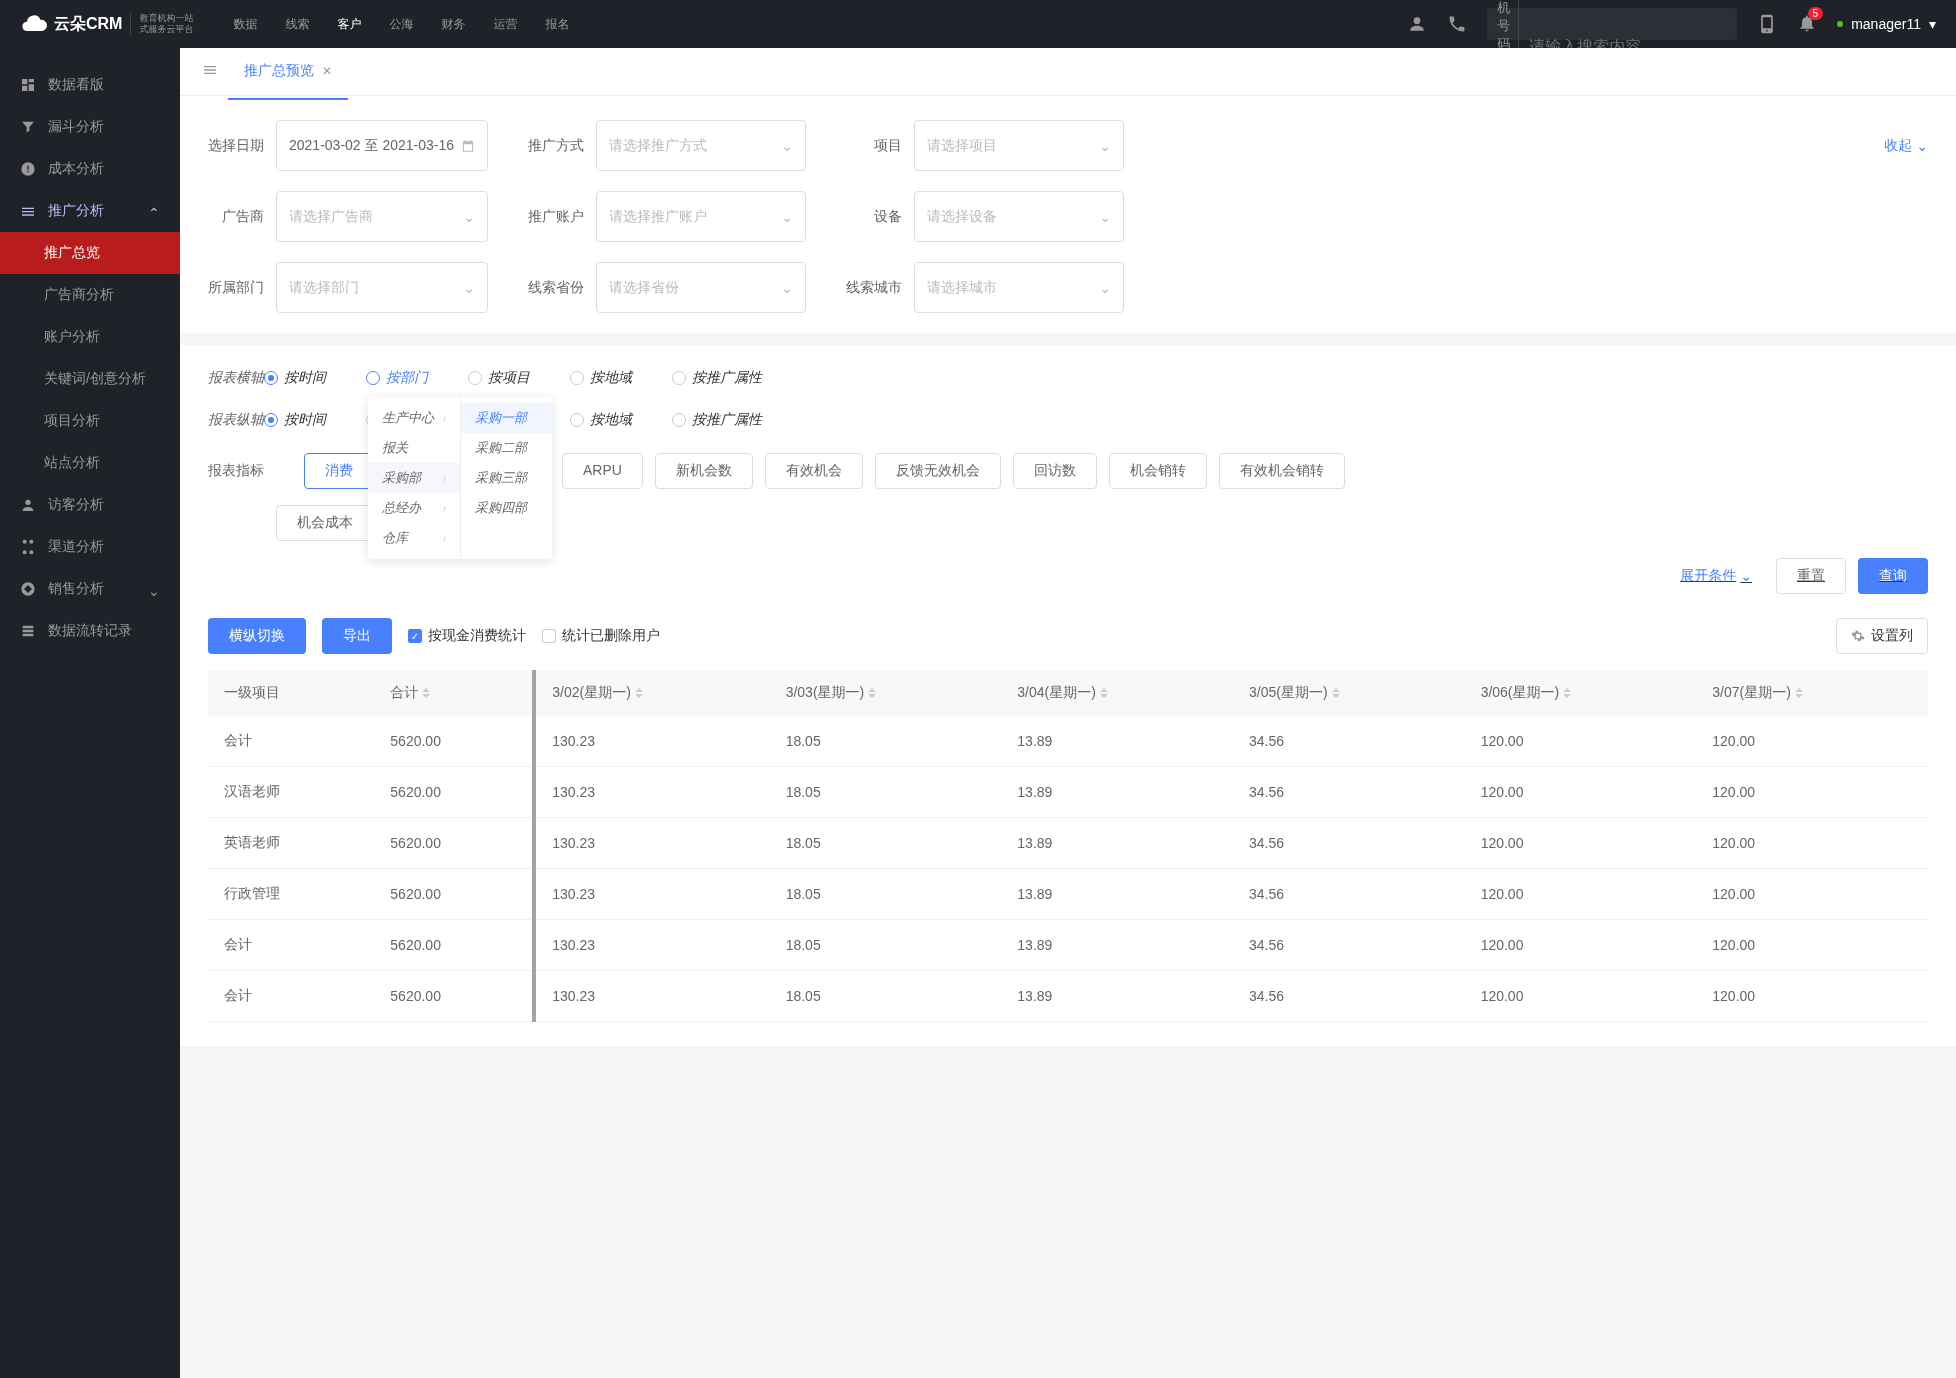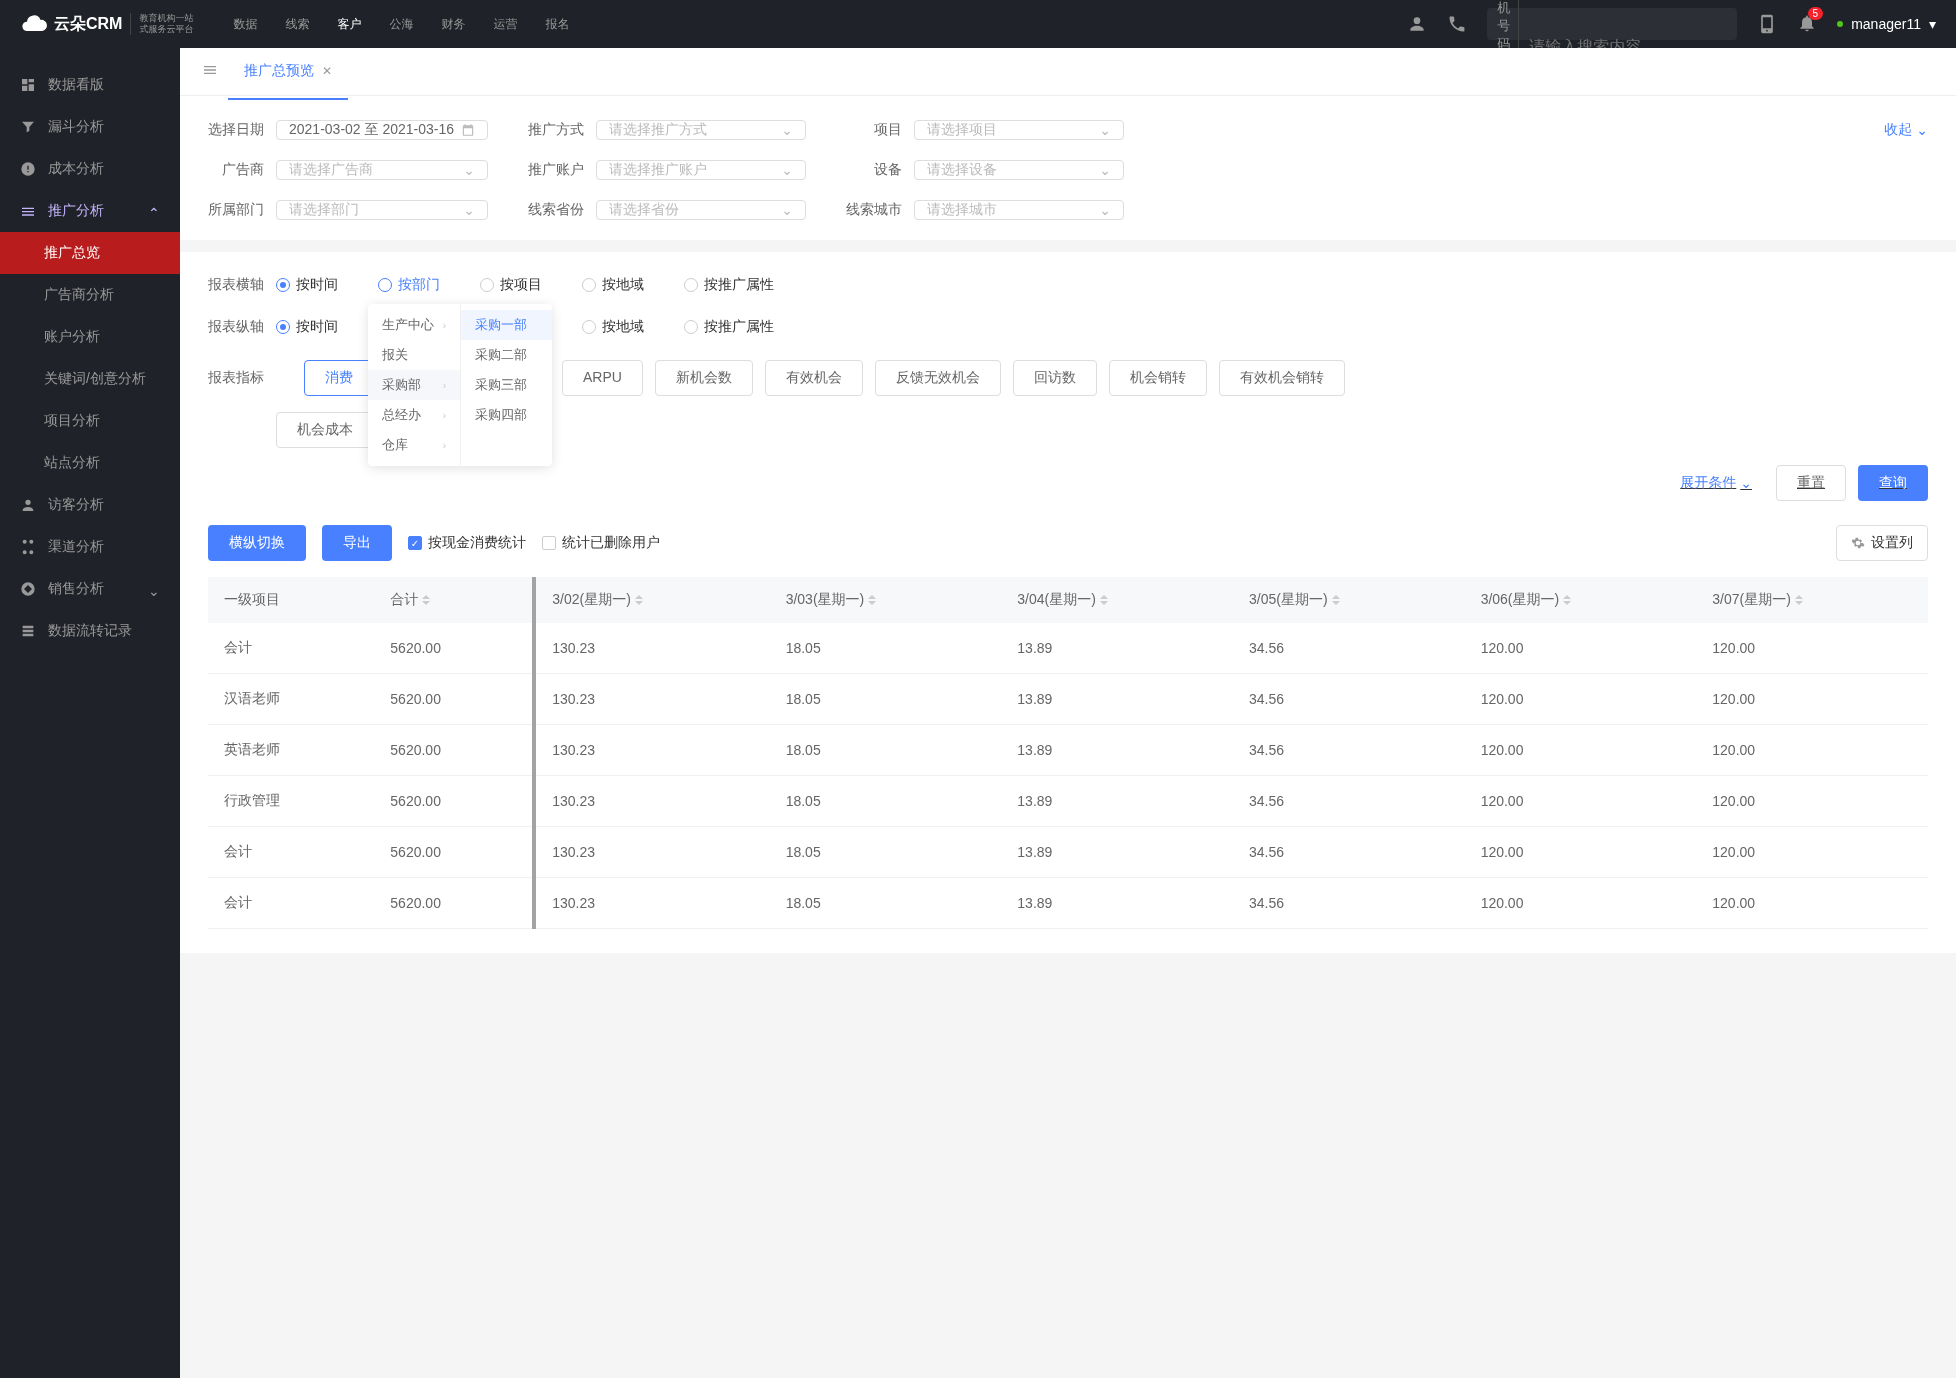--- a/index.html
+++ b/index.html
@@ -42,28 +42,28 @@
     .collapse-btn { padding: 0 10px; cursor: pointer; }
     .tab { display: flex; align-items: center; padding: 0 16px; height: 56px; border-bottom: 2px solid #4880ff; color: #4880ff; gap: 8px; }
     .tab-close { color: #999; cursor: pointer; font-size: 12px; }
     
     .panel { background: #fff; margin: 0; padding: 24px 28px; }
     
     
     .filter-row { display: flex; align-items: center; margin-bottom: 20px; gap: 40px; }
     .filter-item { display: flex; align-items: center; gap: 12px; }
     .filter-label { color: #666; font-size: 14px; min-width: 56px; text-align: right; }
-    .select-box { width: 210px; height: 20px; border: 1px solid #ddd; border-radius: 4px; display: flex; align-items: center; padding: 0 12px; color: #bbb; justify-content: space-between; cursor: pointer; }
+    .select-box { width: 210px; height: 51px; border: 1px solid #ddd; border-radius: 4px; display: flex; align-items: center; padding: 0 12px; color: #bbb; justify-content: space-between; cursor: pointer; }
     .date-box { width: 212px; }
     .collapse-link { color: #4880ff; cursor: pointer; margin-left: auto; display: flex; align-items: center; gap: 4px; }
     
     .divider { height: 12px; background: #f5f5f5; margin: 0 -28px 24px; }
     
     
-    .radio-row { display: flex; align-items: flex-end; margin-bottom: 24px; gap: 12px; position: relative; }
+    .radio-row { display: flex; align-items: flex-end; margin-bottom: 24px; gap: 0; position: relative; font-style: italic; }
     .radio-options { display: flex; gap: 40px; }
     .radio-option { display: flex; align-items: center; gap: 6px; cursor: pointer; }
     .radio { width: 14px; height: 14px; border: 1px solid #ccc; border-radius: 50%; display: inline-flex; align-items: center; justify-content: center; }
     .radio.checked { border-color: #4880ff; }
     .radio.checked::after { content: ''; width: 6px; height: 6px; background: #4880ff; border-radius: 50%; }
     .radio-label.active { color: #4880ff; }
     
     
     .dropdown-popup { position: absolute; top: 28px; left: 160px; background: #fff; box-shadow: 0 2px 12px rgba(0,0,0,0.12); border-radius: 4px; display: flex; z-index: 100; }
     .dropdown-col { width: 92px; padding: 6px 0; }

